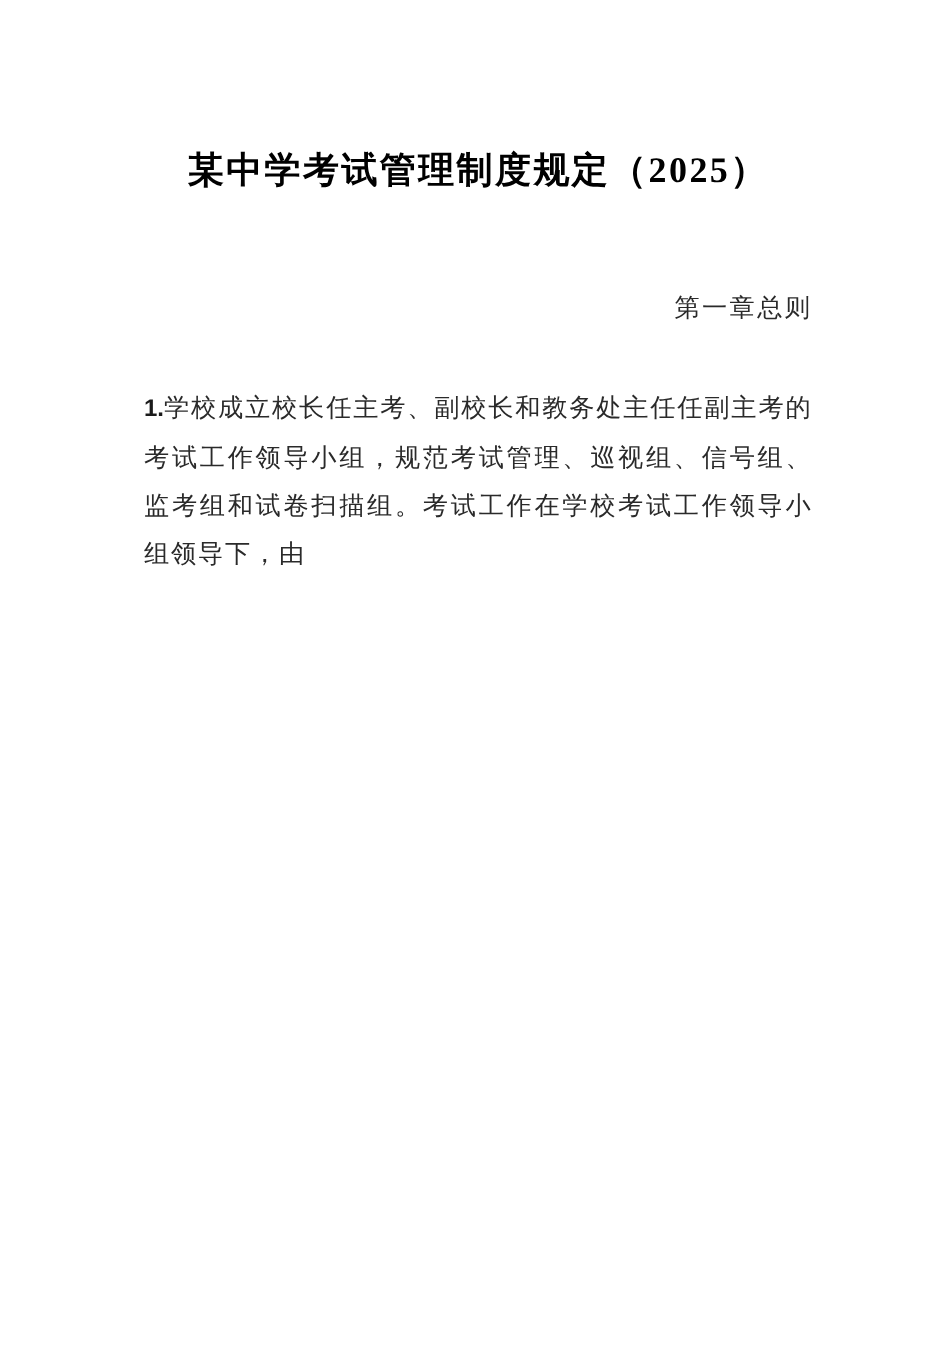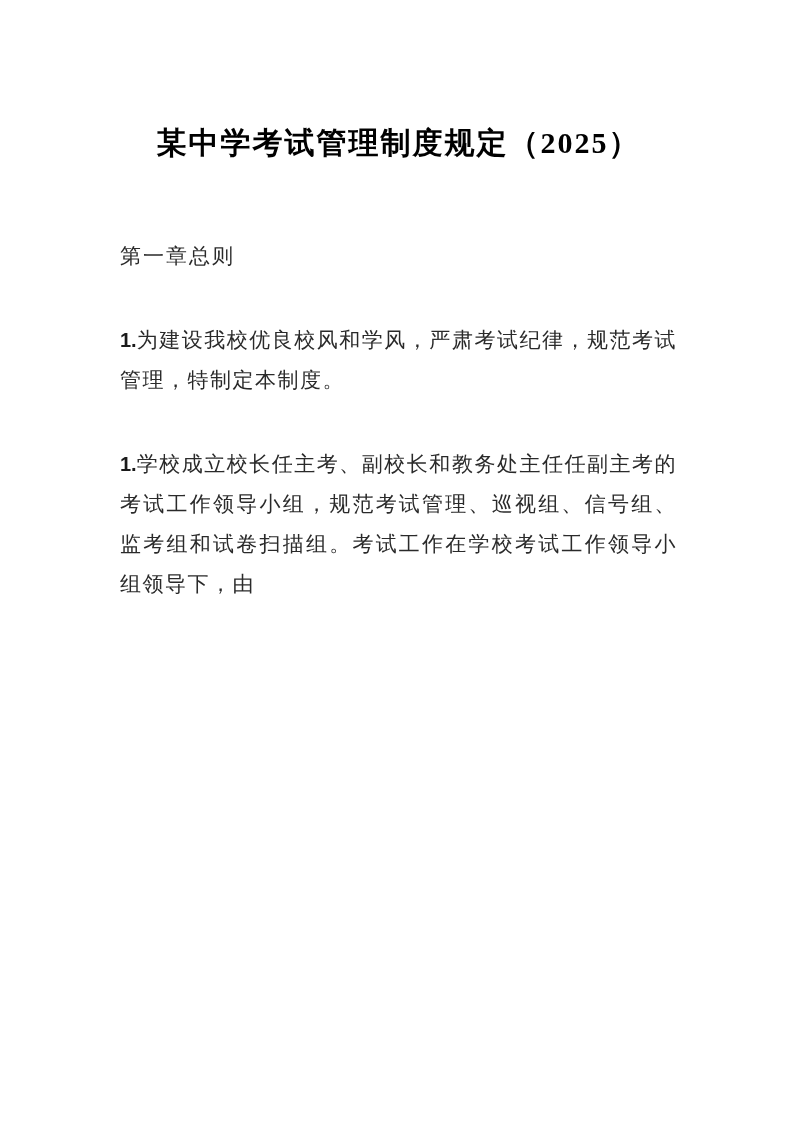--- a/index.html
+++ b/index.html
@@ -29,20 +29,21 @@
     letter-spacing: 2px;
     white-space: nowrap;
   }
   .chapter-heading {
     margin: 44px 0 0 0;
     font-size: 21px;
     line-height: 40px;
     font-weight: 400;
     color: #2a2a2a;
     letter-spacing: 2px;
+    text-align: right;
   }
   .chapter-heading.first {
     margin-top: 71px;
   }
   .para {
     margin: 44px 0 0 0;
     font-size: 21px;
     line-height: 40px;
     color: #2a2a2a;
     text-align: justify;
@@ -59,20 +60,19 @@
 </style>
 </head>
 <body>
 
 <div class="page">
 
   <h1 class="doc-title">某中学考试管理制度规定（2025）</h1>
 
   <h2 class="chapter-heading first">第一章总则</h2>
 
-  <p class="para"><span class="para-num">1.</span><span>为建设我校优良校风和学风，严肃考试纪律，规范考试管理，特制定本制度。</span></p>
 
 
 
 
   <p class="para"><span class="para-num">1.</span><span>学校成立校长任主考、副校长和教务处主任任副主考的考试工作领导小组，规范考试管理、巡视组、信号组、监考组和试卷扫描组。考试工作在学校考试工作领导小组领导下，由</span></p>
 
 </div>
 
 </body></html>

